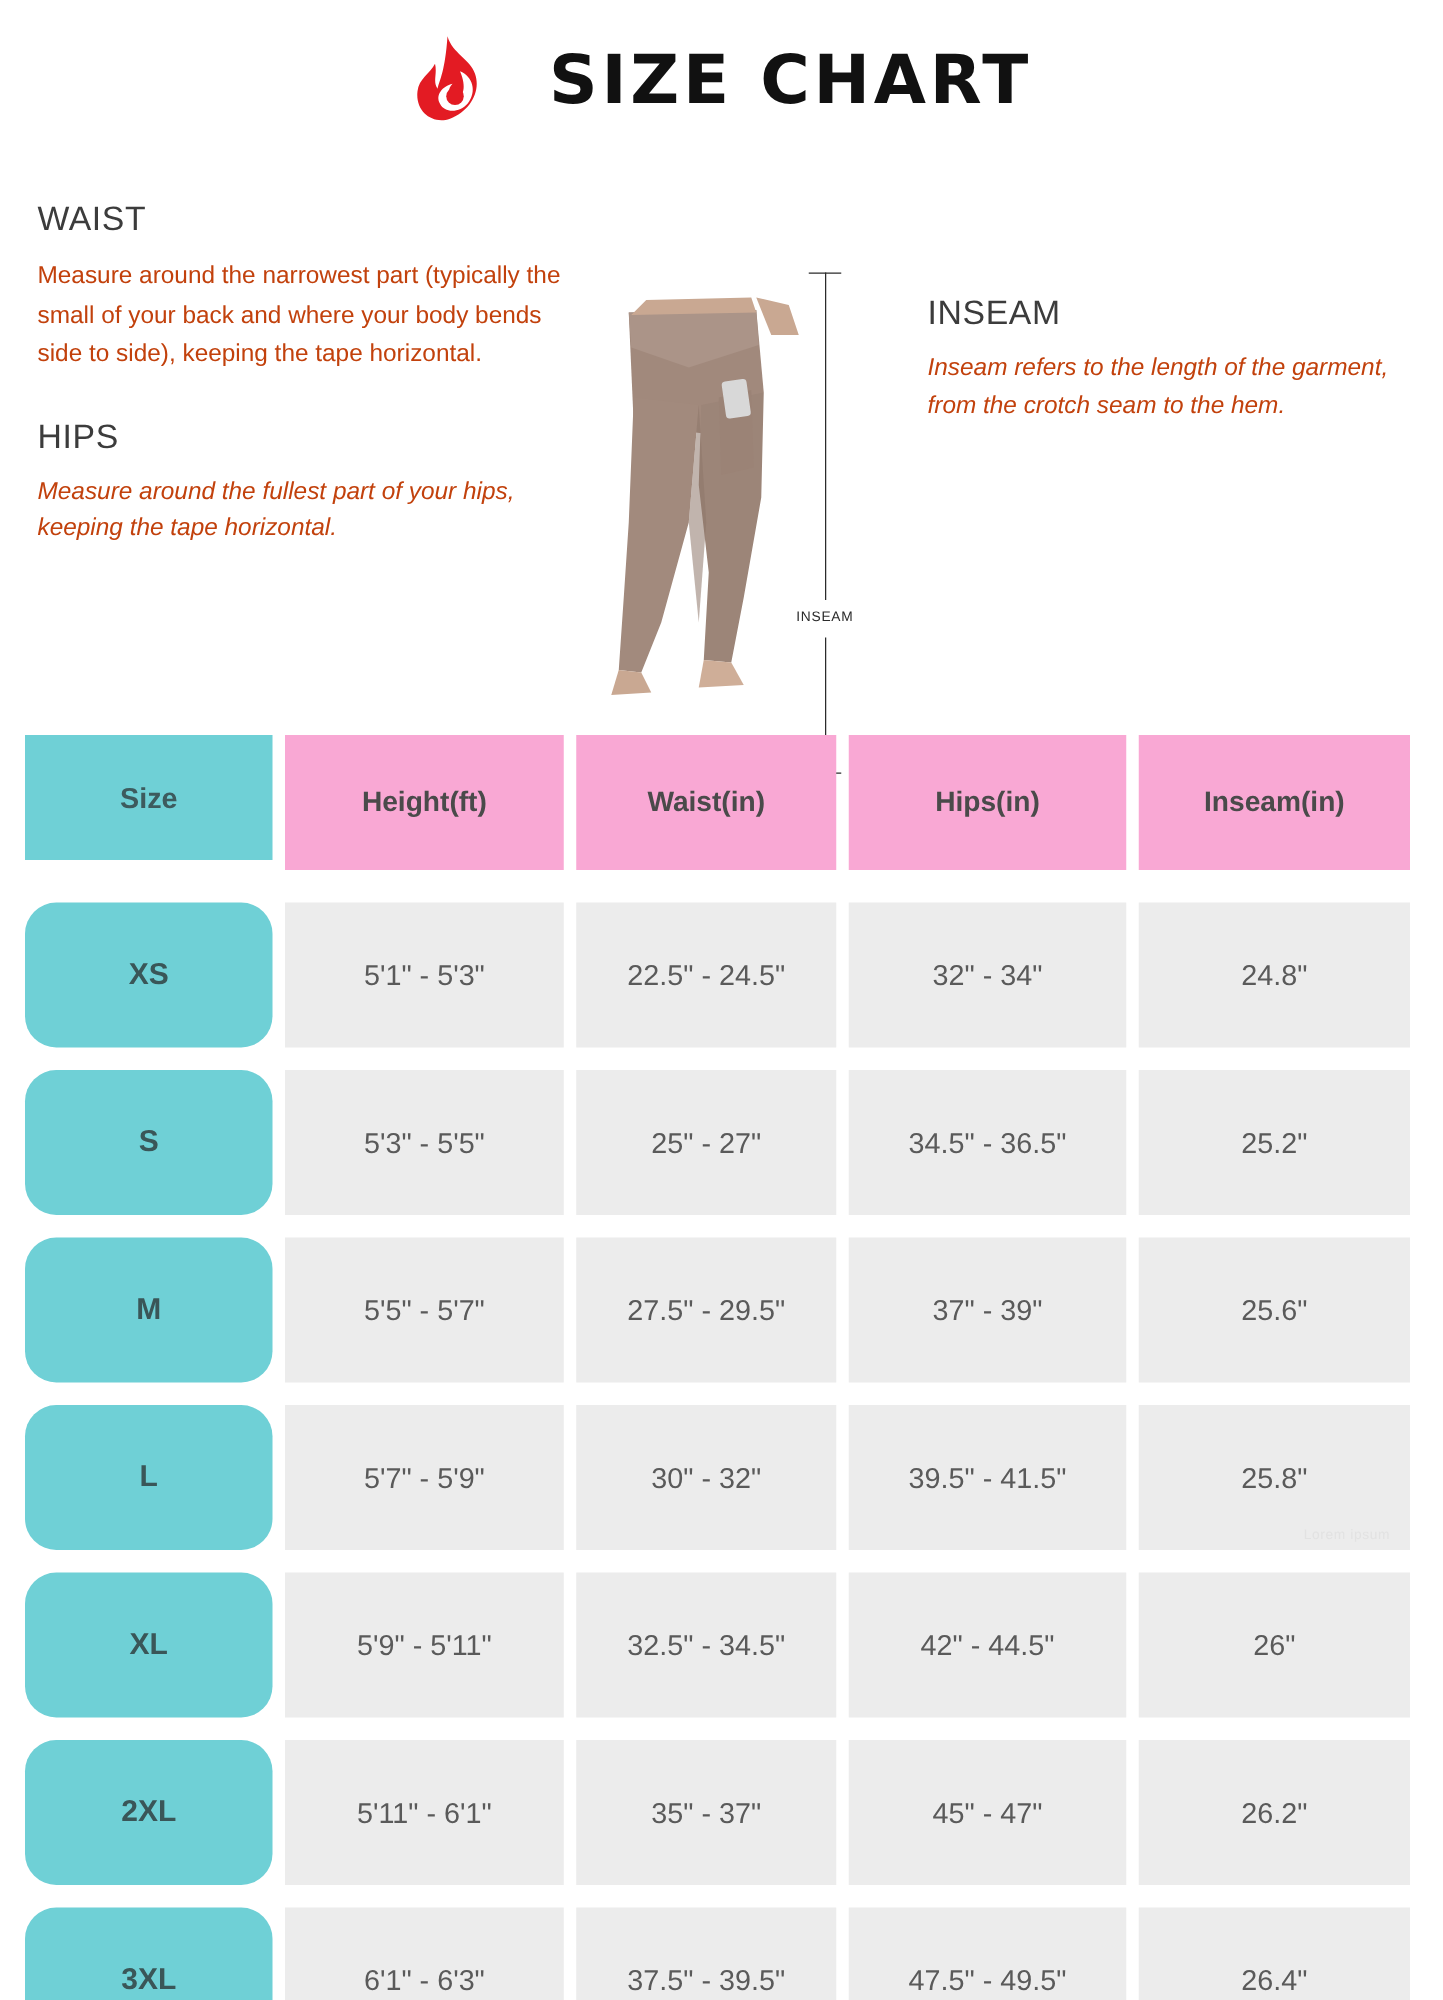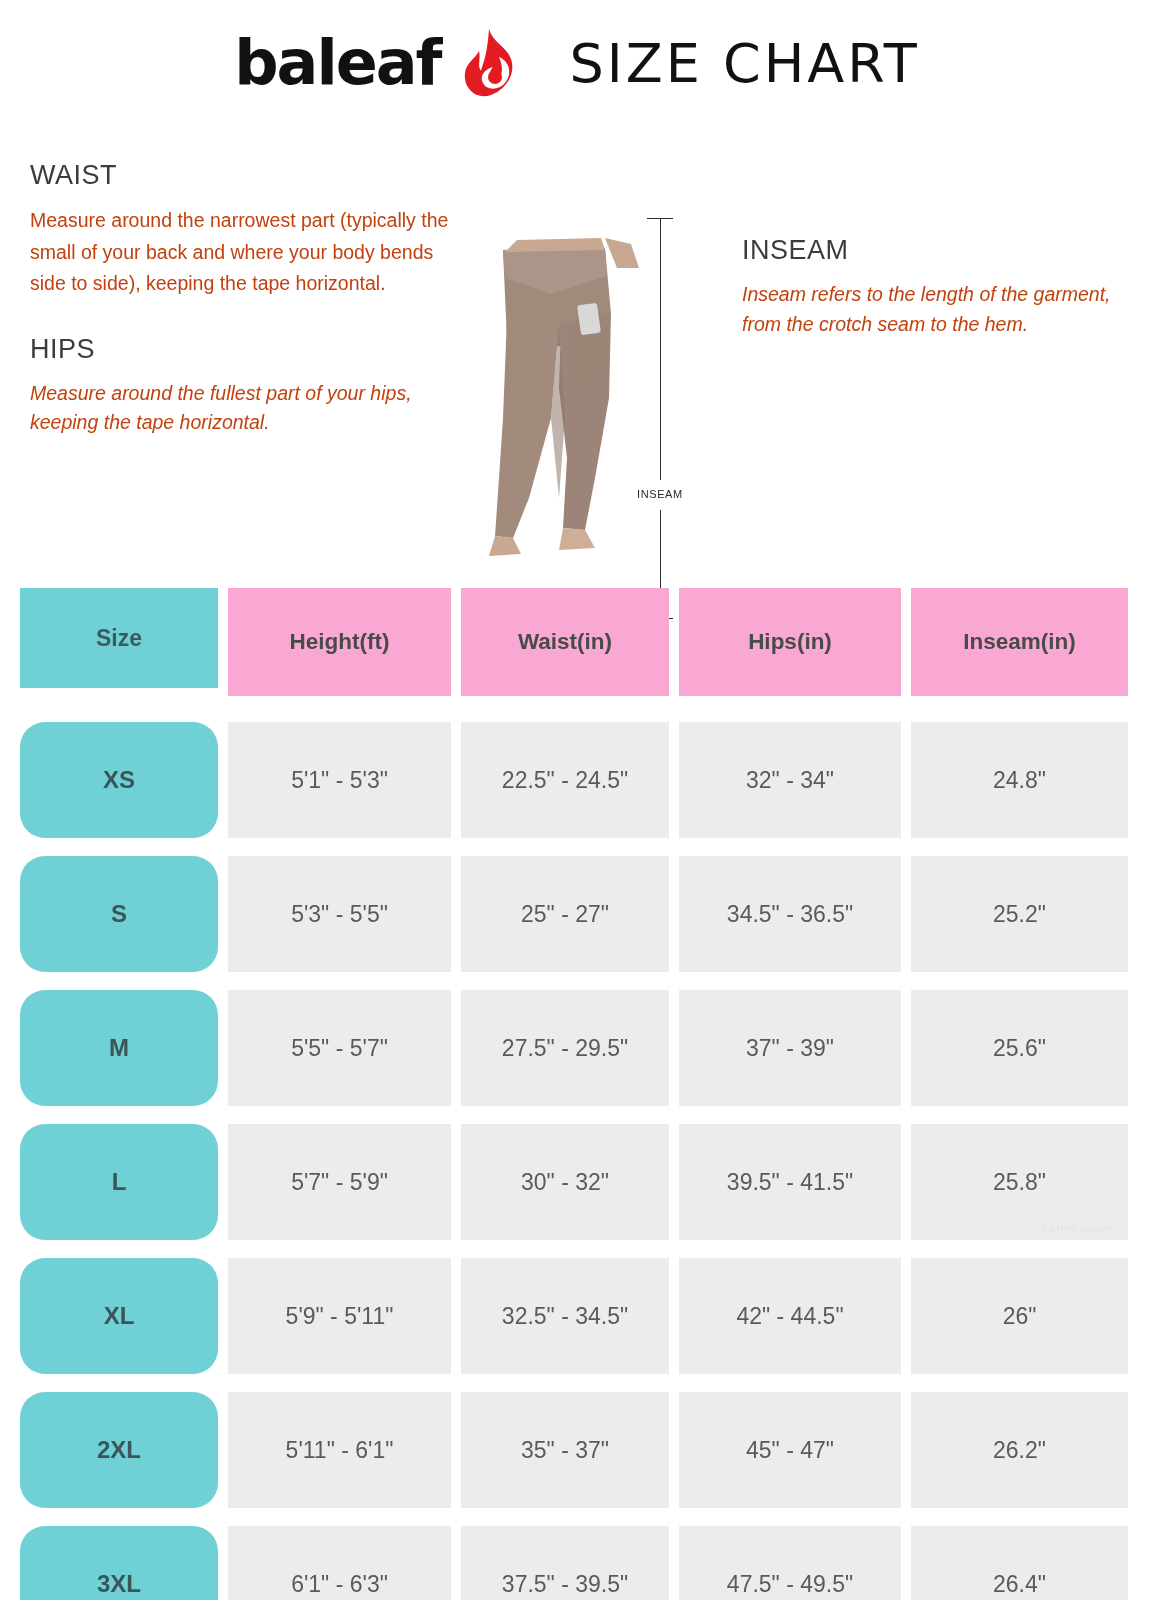--- a/index.html
+++ b/index.html
@@ -32,21 +32,21 @@
     font-family: "DejaVu Sans", sans-serif;
   }
   .flame {
     width: 62px;
     height: 72px;
     position: relative;
     flex: 0 0 auto;
   }
   .title {
     font-size: 54px;
-    font-weight: 400;
+    font-weight: 700;
     letter-spacing: 3px;
     color: #111111;
     font-family: "DejaVu Sans", sans-serif;
     margin-left: 31px;
   }
 
   
   .info {
     position: relative;
     height: 470px;
@@ -166,21 +166,20 @@
     top: 1222px;
     font-size: 11px;
     color: #e2e2e2;
     letter-spacing: .5px;
   }
 </style>
 </head>
 <body>
 
 <div class="header">
-  <div class="brand">baleaf</div>
   <div class="flame">
     <svg width="62" height="72" viewBox="0 0 62 72">
       <path d="M30 2 C34 16 48 20 52 32 C57 46 48 62 32 68 C18 73 4 62 6 46 C7 36 16 32 20 24 C22 32 18 38 22 44 C24 36 28 30 30 2 Z" fill="#e31b23"></path>
       <path d="M40 30 C50 34 54 46 46 56 C40 63 28 64 24 56 C20 49 26 42 34 40 C30 44 30 50 36 51 C42 52 46 44 40 30 Z" fill="#ffffff"></path>
       <circle cx="36" cy="50" r="7" fill="#e31b23"></circle>
     </svg>
   </div>
   <div class="title">SIZE  CHART</div>
 </div>
 

